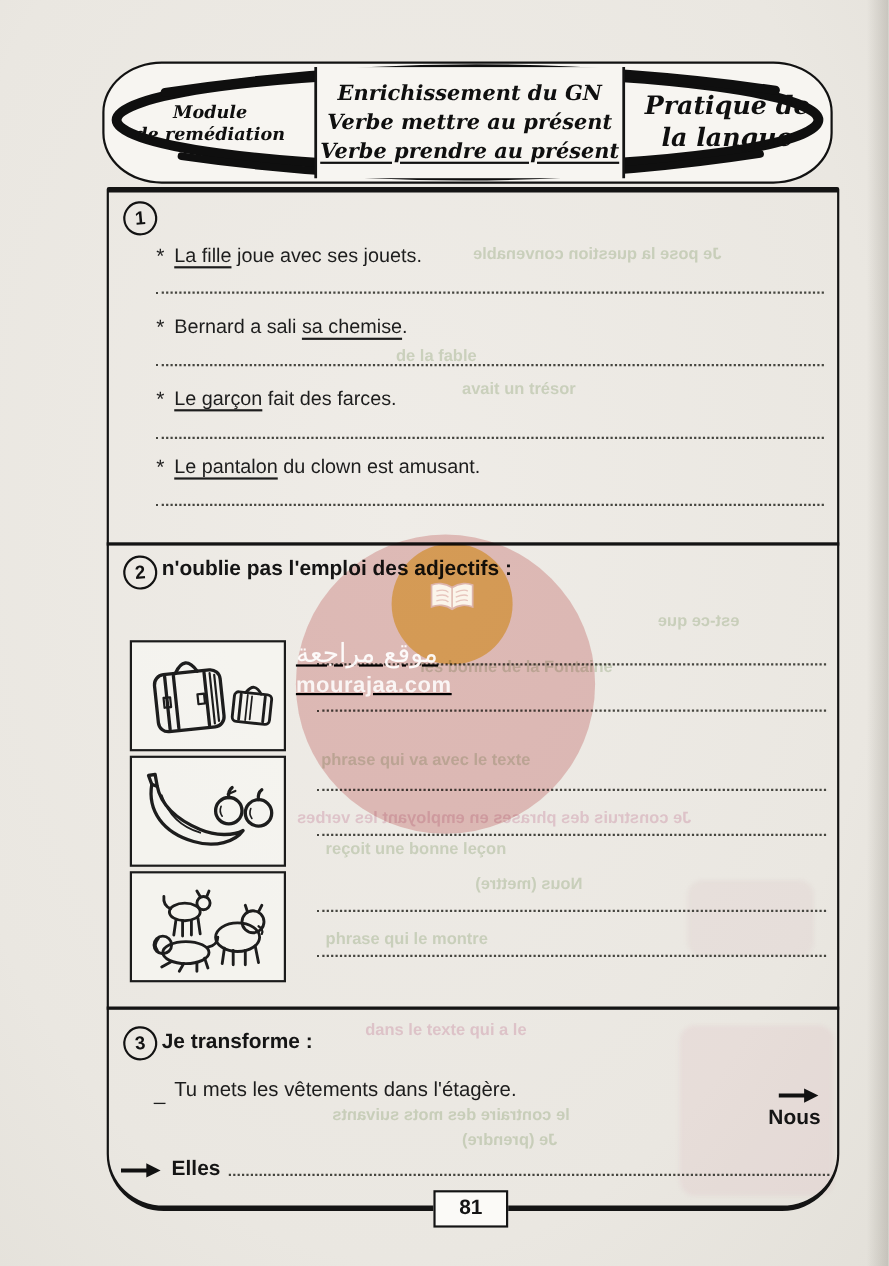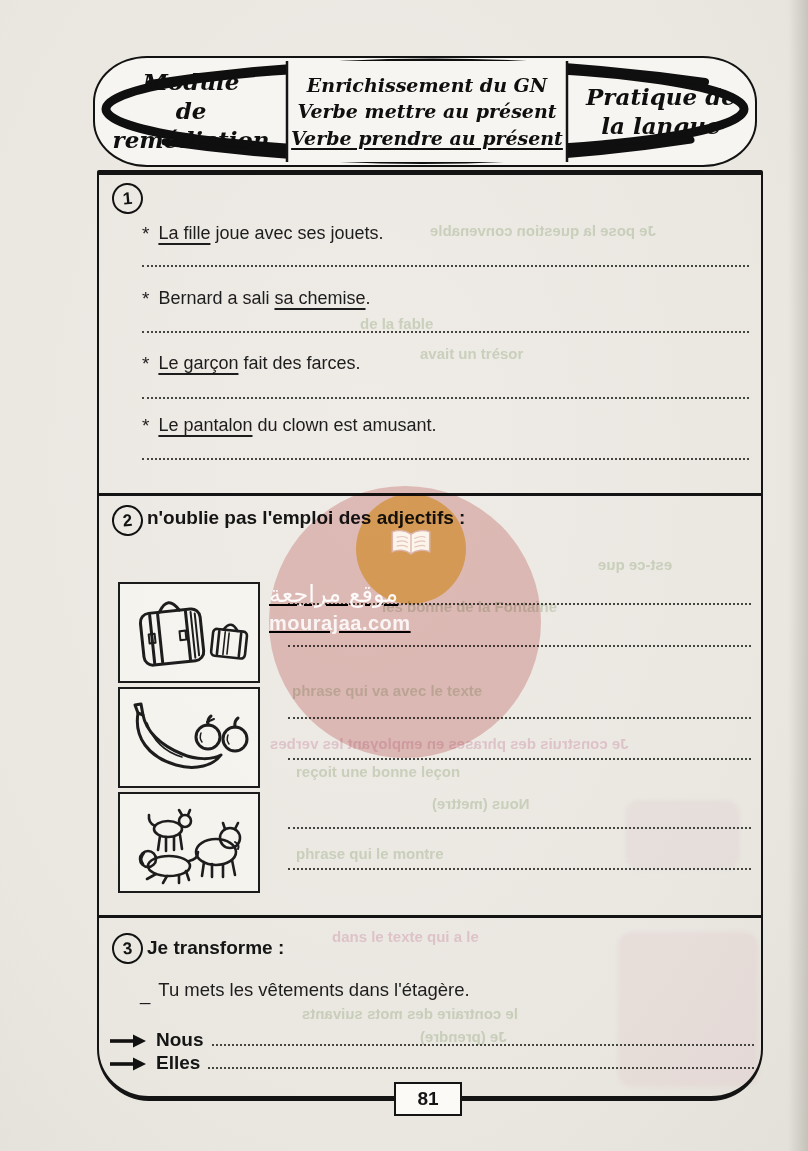--- a/index.html
+++ b/index.html
@@ -19,21 +19,21 @@
   .bleed.pink{color:rgba(199,138,160,0.40);}
   .blob{position:absolute;z-index:1;border-radius:14px;filter:blur(2px);}
 
   
   .banner{position:absolute;left:93px;top:56px;width:660px;height:107px;
     border:2.5px solid #121212;border-radius:54px/46px;background:#f7f5f1;z-index:2;}
   .banner-svg{position:absolute;left:0;top:0;width:100%;height:100%;}
   .bcol{position:absolute;top:0;height:100%;display:flex;flex-direction:column;
     justify-content:center;text-align:center;
     font-family:"DejaVu Serif", serif;font-style:italic;font-weight:700;color:#0f0f0f;}
-  .bcol.c1{left:0;width:192px;font-size:23px;line-height:1.25;}
+  .bcol.c1{left:0;width:192px;font-size:16px;line-height:1.25;}
   .bcol.c2{left:192px;width:280px;font-size:19px;line-height:1.4;}
   .bcol.c3{left:472px;width:188px;font-size:23px;line-height:1.25;}
   .bcol.c2 .uline{text-decoration:underline;text-decoration-thickness:1.5px;text-underline-offset:3px;}
 
   
   .mainbox{position:absolute;left:97px;top:170px;width:662px;height:921px;
     border:2.5px solid #141414;border-top-width:5px;border-bottom-width:5px;
     border-radius:2px 2px 52px 52px;z-index:2;}
   .divider{position:absolute;left:-2px;width:666px;height:3px;background:#141414;}
 
@@ -221,21 +221,21 @@
 
     <div class="divider" style="top:740px;"></div>
 
     <div class="num" style="left:13px;top:758px;">3</div>
     <div class="ex-title" style="left:48px;top:760px;">Je transforme :</div>
 
     <div class="sent" style="top:804px;">
       <span class="pre">_</span><span>Tu mets les vêtements dans l'étagère.</span>
     </div>
 
-    <div class="trow" style="top:854px;">
+    <div class="trow" style="top:813px;flex-direction:column;">
       <svg class="arr" width="38" height="16" viewBox="0 0 38 16">
         <line x1="1" y1="8" x2="26" y2="8" stroke="#111" stroke-width="3.6"></line>
         <polygon points="24,1.5 37,8 24,14.5" fill="#111"></polygon>
       </svg>
       <span class="lbl">Nous</span>
       <span class="dotfill"></span>
     </div>
 
     <div class="trow" style="top:877px;">
       <svg class="arr" width="38" height="16" viewBox="0 0 38 16">

